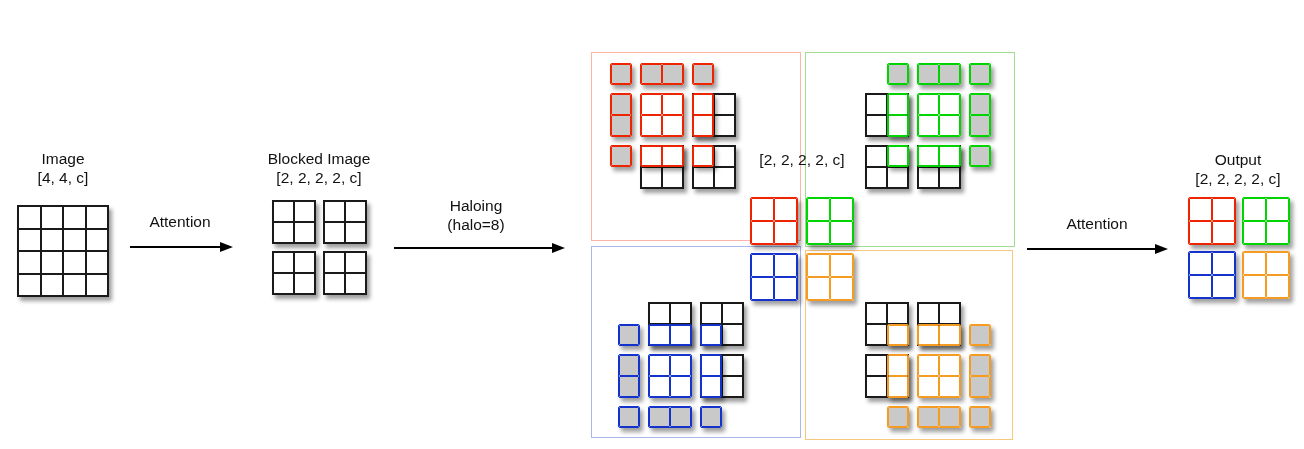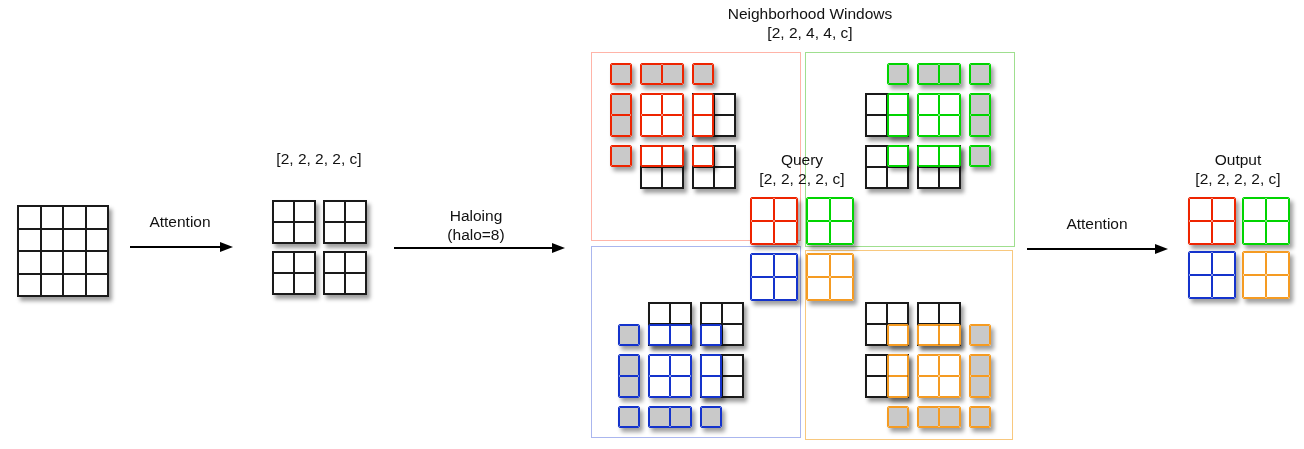--- a/index.html
+++ b/index.html
@@ -15,48 +15,48 @@
   .cgroup>div{border:1.5px solid #000;border-radius:1px}
   .aline{position:absolute;height:1.6px;background:#000;z-index:3}
   .ahead{position:absolute;width:0;height:0;border-left:13px solid #000;
          border-top:5px solid transparent;border-bottom:5px solid transparent;z-index:3}
 </style>
 </head>
 <body>
 
 <div id="canvas">
 
+  <div class="lbl" style="left:1px;top:149px;width:124px;">
+    <div>Image</div>
+    <div>[4, 4, c]</div>
+  </div>
 
   <div class="lbl" style="left:120px;top:212px;width:120px;">Attention</div>
   <div class="aline" style="left:130px;top:246px;width:90px;"></div>
   <div class="ahead" style="left:220px;top:242px;"></div>
 
   <div class="lbl" style="left:257px;top:149px;width:124px;">
+    <div>Blocked Image</div>
     <div>[2, 2, 2, 2, c]</div>
   </div>
 
-  <div class="lbl" style="left:416px;top:206px;width:120px;">
+  <div class="lbl" style="left:416px;top:196px;width:120px;">
     <div>Haloing</div>
     <div>(halo=8)</div>
   </div>
   <div class="aline" style="left:394px;top:247px;width:158px;"></div>
   <div class="ahead" style="left:552px;top:243px;"></div>
 
-  <div class="lbl" style="left:660px;top:4px;width:300px;">
-    <div>Neighborhood Windows</div>
-    <div>[2, 2, 4, 4, c]</div>
-  </div>
 
   <div class="qbox" id="qbox-top-left" style="left: 591px; top: 52px; width: 210px; height: 189px; border-color: rgb(255, 180, 168);"></div>
   <div class="qbox" id="qbox-top-right" style="left: 805px; top: 52px; width: 210px; height: 195px; border-color: rgb(159, 223, 143);"></div>
   <div class="qbox" id="qbox-bottom-left" style="left: 591px; top: 246px; width: 210px; height: 192px; border-color: rgb(170, 182, 238);"></div>
   <div class="qbox" id="qbox-bottom-right" style="left: 805px; top: 250px; width: 208px; height: 190px; border-color: rgb(248, 200, 126);"></div>
 
   <div class="lbl" style="left:712px;top:150px;width:180px;">
-    <div>Query</div>
     <div>[2, 2, 2, 2, c]</div>
   </div>
 
   <div class="lbl" style="left:1037px;top:214px;width:120px;">Attention</div>
   <div class="aline" style="left:1027px;top:248px;width:128px;"></div>
   <div class="ahead" style="left:1155px;top:244px;"></div>
 
   <div class="lbl" style="left:1148px;top:150px;width:180px;">
     <div>Output</div>
     <div>[2, 2, 2, 2, c]</div>

